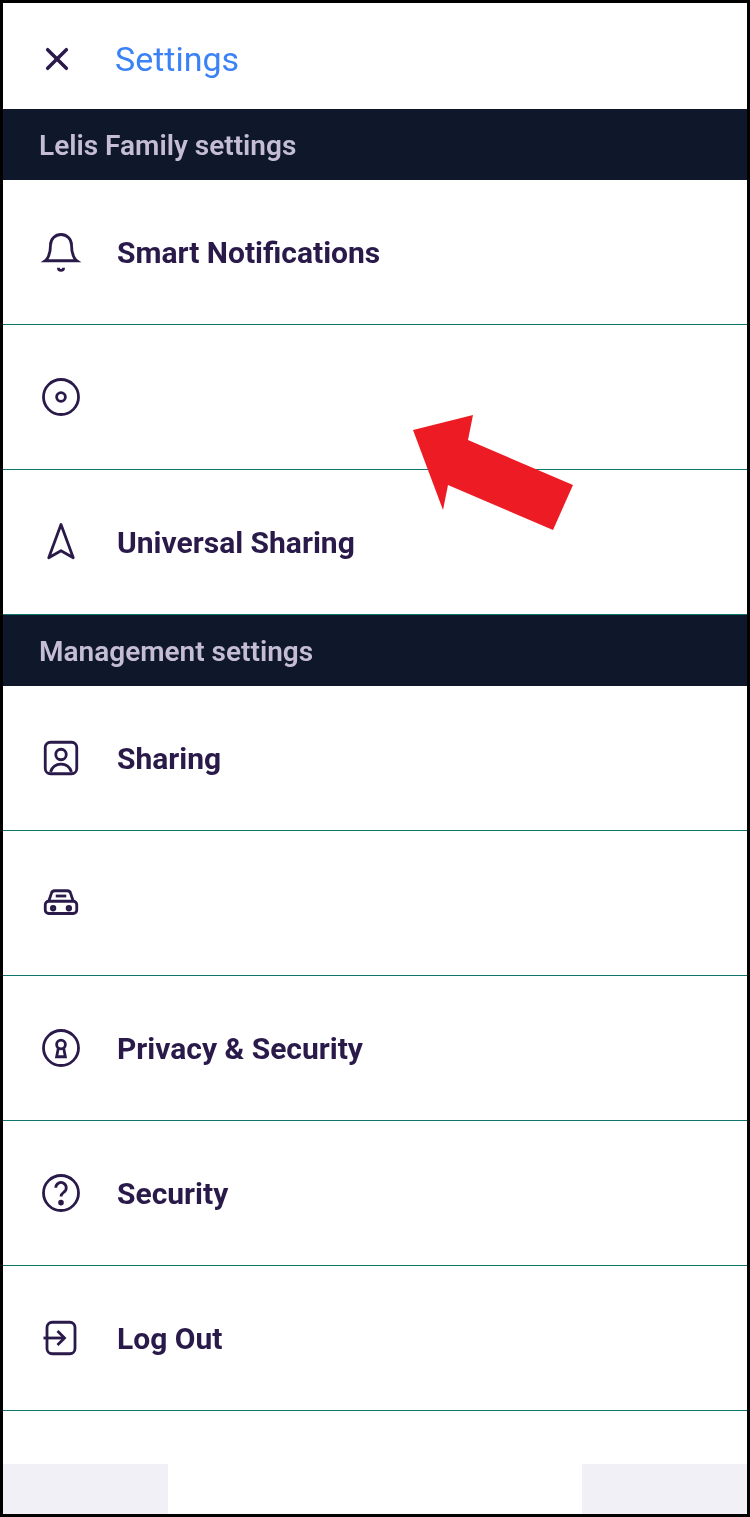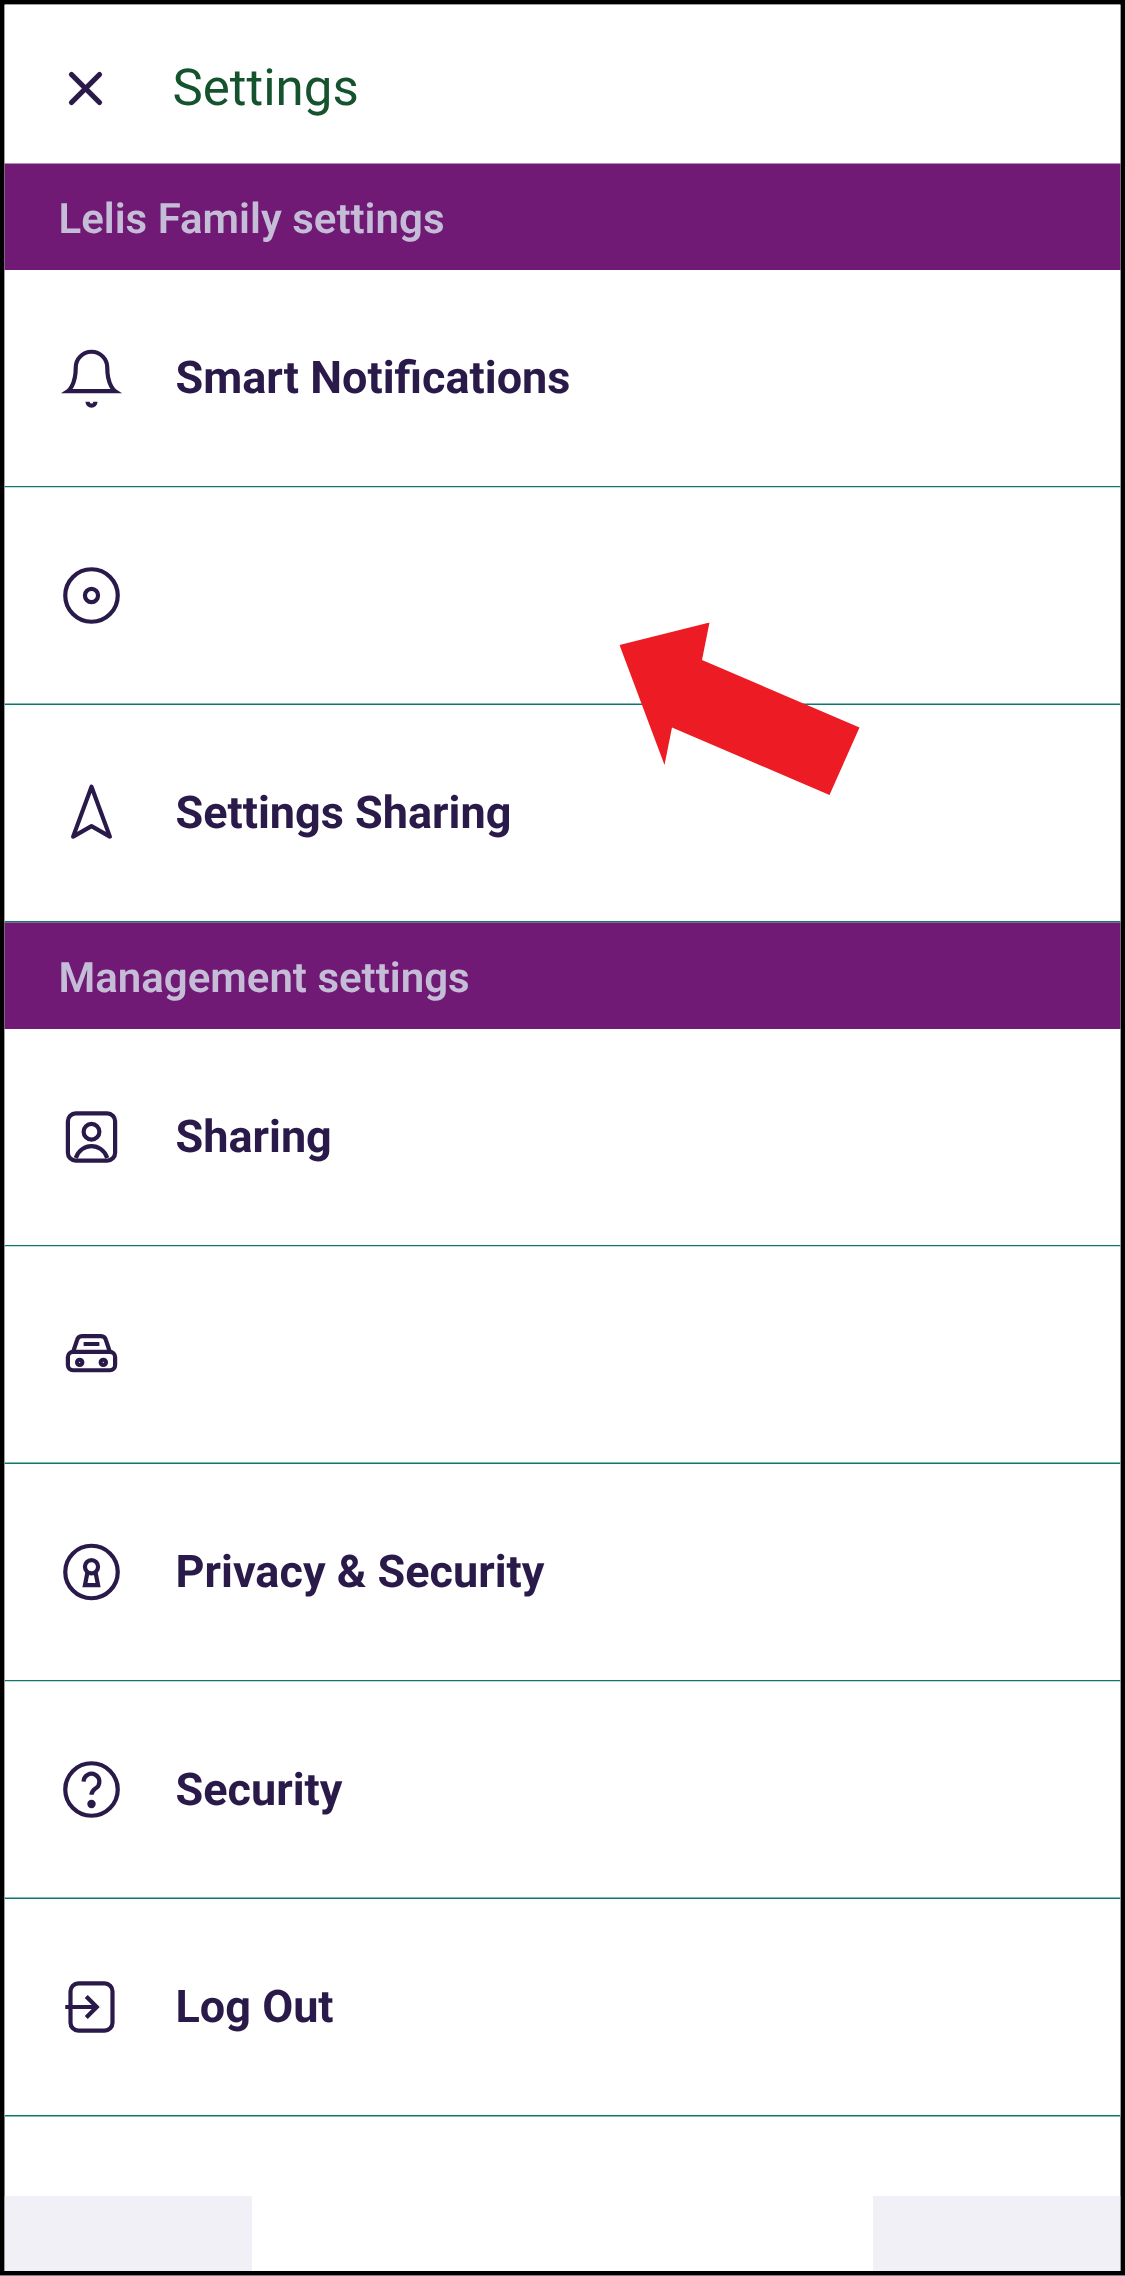--- a/index.html
+++ b/index.html
@@ -31,24 +31,24 @@
       cursor: pointer;
       margin-right: 40px;
     }
     .close-btn svg {
       width: 28px;
       height: 28px;
     }
     .header-title {
       font-size: 34px;
       font-weight: 400;
-      color: #14532d;
+      color: #3b82f6;
     }
     .section-header {
-      background: #701a75;
+      background: #0f172a;
       padding: 20px 36px 18px 36px;
       font-size: 28px;
       font-weight: 600;
       color: #c5bdd7;
     }
     .settings-item {
       display: flex;
       align-items: center;
       padding: 50px 36px;
       border-bottom: 1px solid #0f766e;
@@ -132,21 +132,21 @@
     </svg>
   </div>
 </div>
 
 <div class="settings-item">
   <div class="item-icon">
     <svg viewBox="0 0 24 24" fill="none" stroke="#2a1a4a" stroke-width="1.6" stroke-linejoin="round">
       <path d="M12 2 L19 21 L12 17 L5 21 Z"></path>
     </svg>
   </div>
-  <div class="item-label">Settings Sharing</div>
+  <div class="item-label">Universal Sharing</div>
 </div>
 
 <div class="section-header">Management settings</div>
 
 <div class="settings-item">
   <div class="item-icon">
     <svg viewBox="0 0 24 24" fill="none" stroke="#2a1a4a" stroke-width="1.6">
       <rect x="3" y="3" width="18" height="18" rx="3"></rect>
       <circle cx="12" cy="10" r="3"></circle>
       <path d="M6 20c1-3 3.5-4.5 6-4.5s5 1.5 6 4.5"></path>

